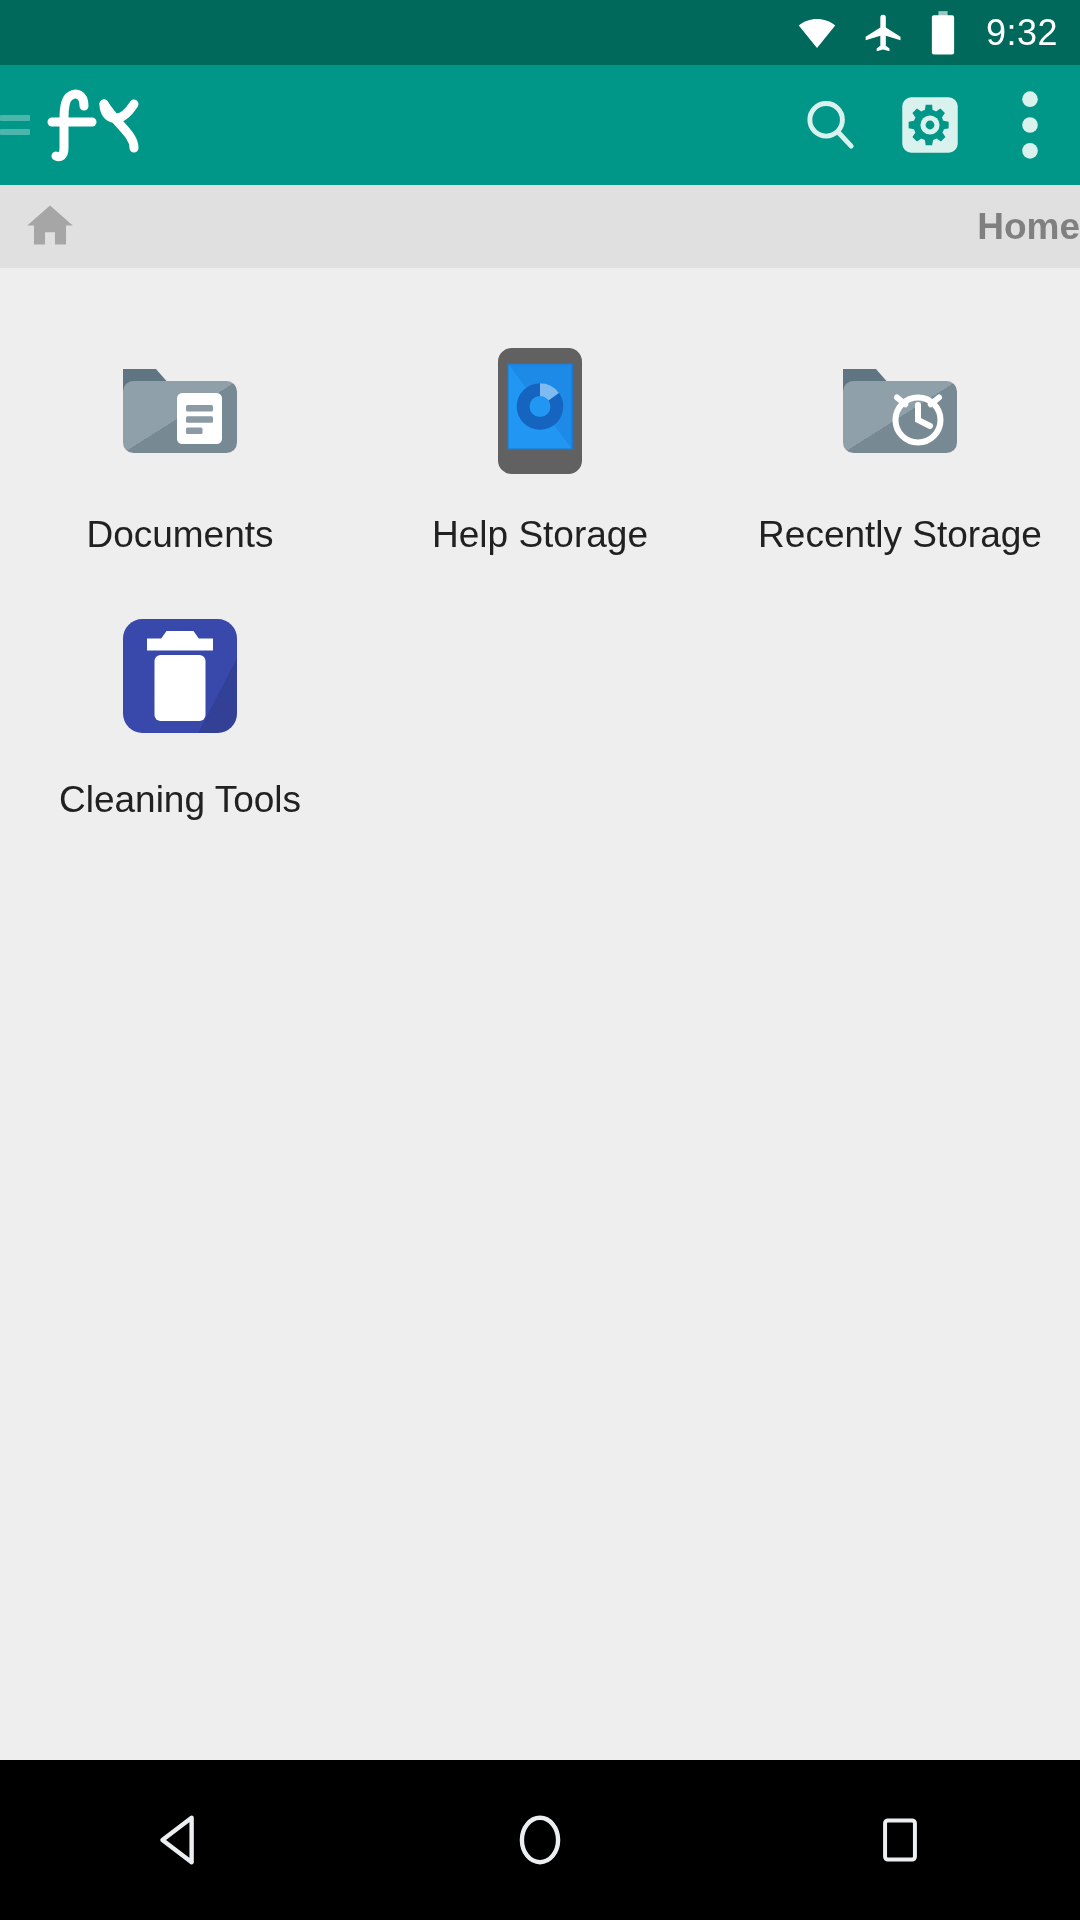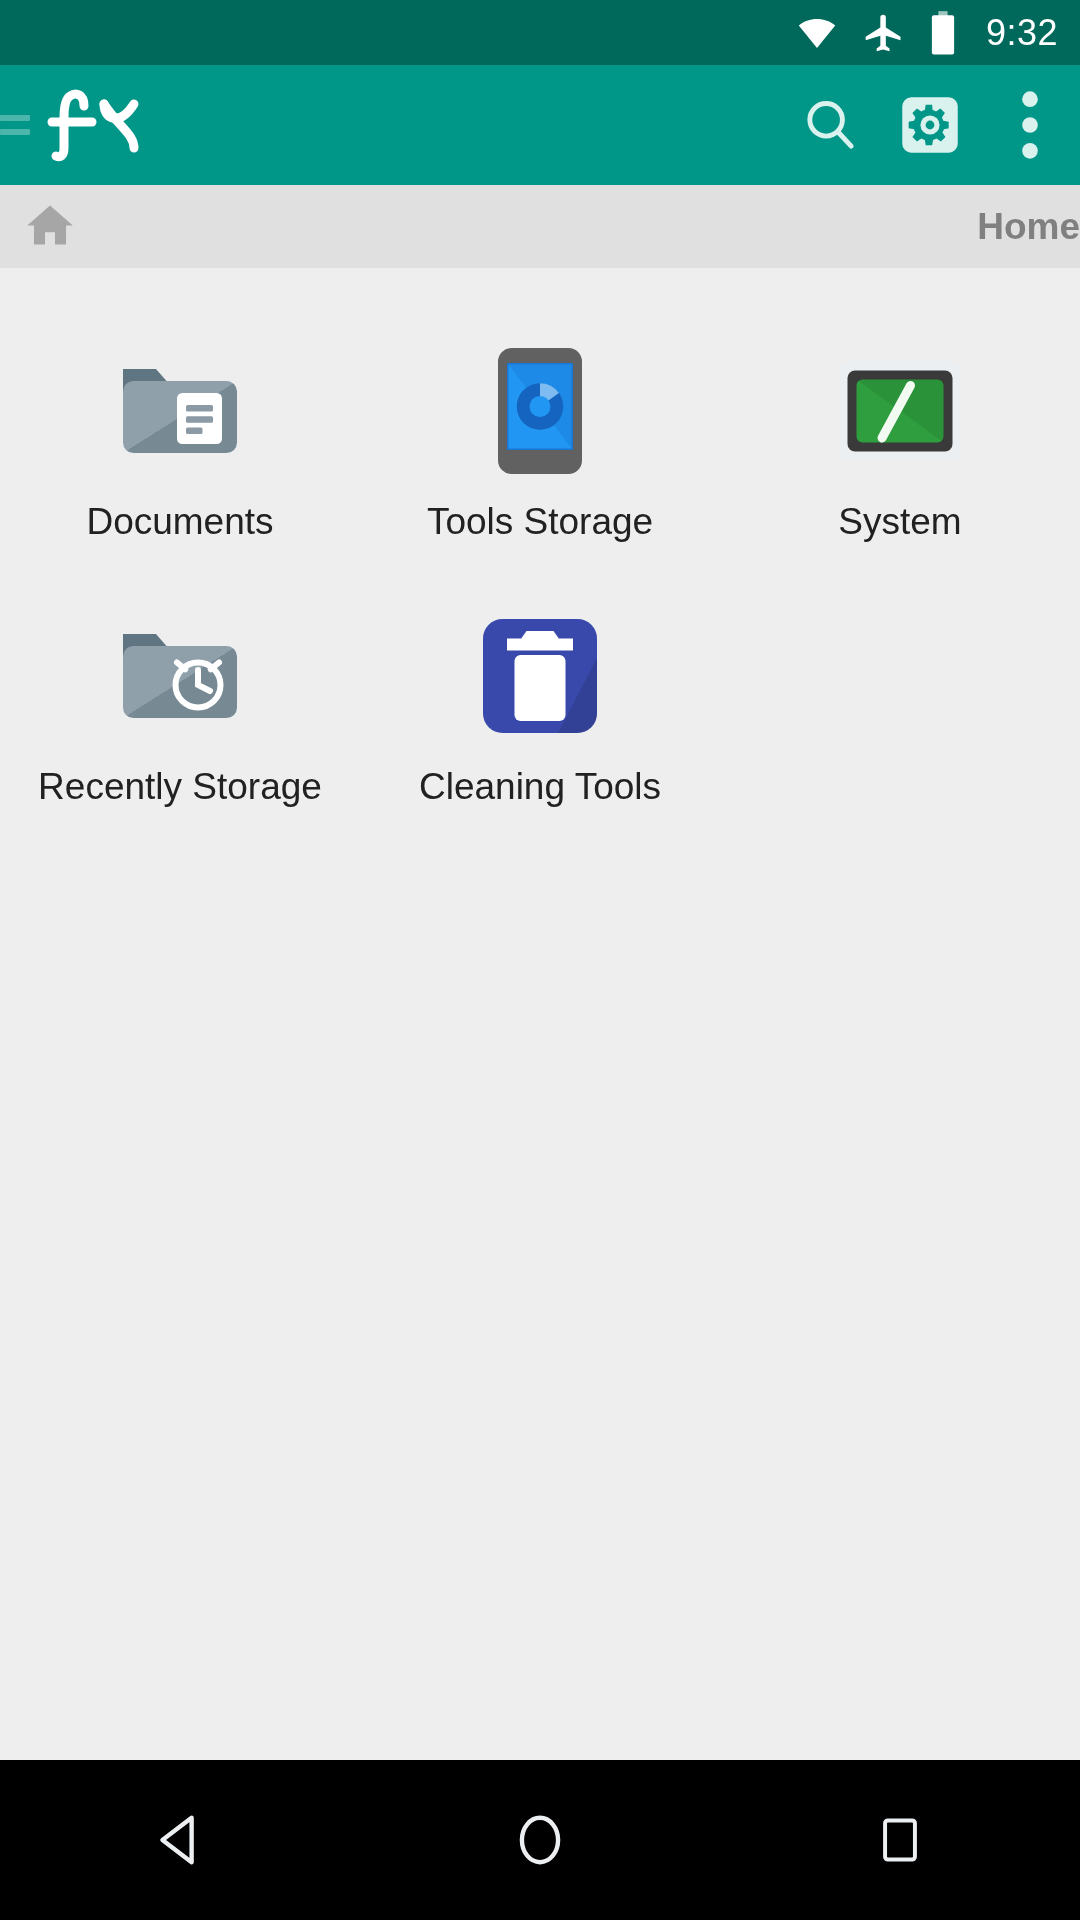--- a/index.html
+++ b/index.html
@@ -64,21 +64,21 @@
     height:265px;
     display:flex; flex-direction:column; align-items:center;
     padding-top:24px; cursor:pointer;
   }
   .item-icon{
     width:150px; height:150px;
     display:flex; align-items:center; justify-content:center;
     position:relative;
   }
   .item-label{
-    margin-top:13px; font-size:37px; color:#212121;
+    margin-top:26px; font-size:37px; color:#212121;
     text-align:center; line-height:1.22; max-width:290px;
     font-weight:400;
   }
 
   
   .nav-bar{
     position:absolute; bottom:0; left:0; right:0;
     height:160px; background:#000000;
     display:flex; align-items:center; justify-content:space-around;
   }
@@ -199,35 +199,23 @@
         <svg width="150" height="150" viewBox="0 0 100 100">
           <rect x="22" y="8" width="56" height="84" rx="9" fill="#616161"></rect>
           <rect x="28" y="18" width="44" height="58" fill="#1976d2"></rect>
           <rect x="29" y="19" width="42" height="56" fill="#2196f3"></rect>
           <path d="M29 19h42v56z" fill="#1976d2" opacity="0.35"></path>
           <circle cx="50" cy="47" r="15.5" fill="#1565c0"></circle>
           <path d="M50 47 L50 31.5 A15.5 15.5 0 0 1 62.6 38 Z" fill="#90caf9" opacity="0.85"></path>
           <circle cx="50" cy="47" r="7" fill="#2196f3"></circle>
         </svg>
       </div>
-      <div class="item-label">Tools Storage</div>
-    </div>
-
-    <div class="grid-item">
-      <div class="item-icon">
-        <svg width="150" height="150" viewBox="0 0 100 100">
-          <rect x="9" y="17" width="82" height="66" rx="7" fill="#eceff1"></rect>
-          <rect x="15" y="23" width="70" height="54" rx="5" fill="#3a3a3a"></rect>
-          <rect x="21" y="29" width="58" height="42" rx="4" fill="#2e9e3e"></rect>
-          <path d="M21 29h58v42z" fill="#000000" opacity="0.07"></path>
-          <path d="M57 33 L38 68" stroke="#f1fbf2" stroke-width="6" stroke-linecap="round"></path>
-        </svg>
-      </div>
-      <div class="item-label">System</div>
-    </div>
+      <div class="item-label">Help Storage</div>
+    </div>
+
 
     <div class="grid-item">
       <div class="item-icon">
         <svg width="150" height="150" viewBox="0 0 100 100">
           <path d="M12 22h22l7 8h35a6 6 0 0 1 6 6v2H12z" fill="#5f7682"></path>
           <rect x="12" y="30" width="76" height="48" rx="7" fill="#7d919c"></rect>
           <rect x="12" y="30" width="76" height="48" rx="7" fill="url(#fshine)"></rect>
           <g stroke="#ffffff" stroke-width="4" fill="none" stroke-linecap="round">
             <circle cx="62" cy="56" r="15"></circle>
             <line x1="48" y1="41" x2="53.5" y2="45.5"></line>

